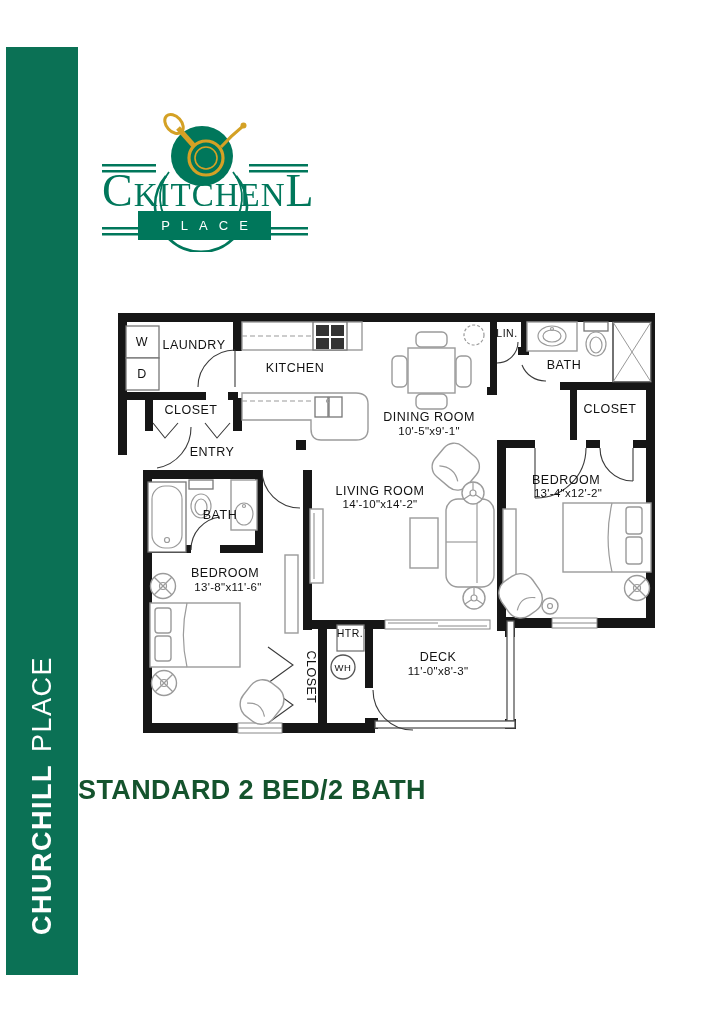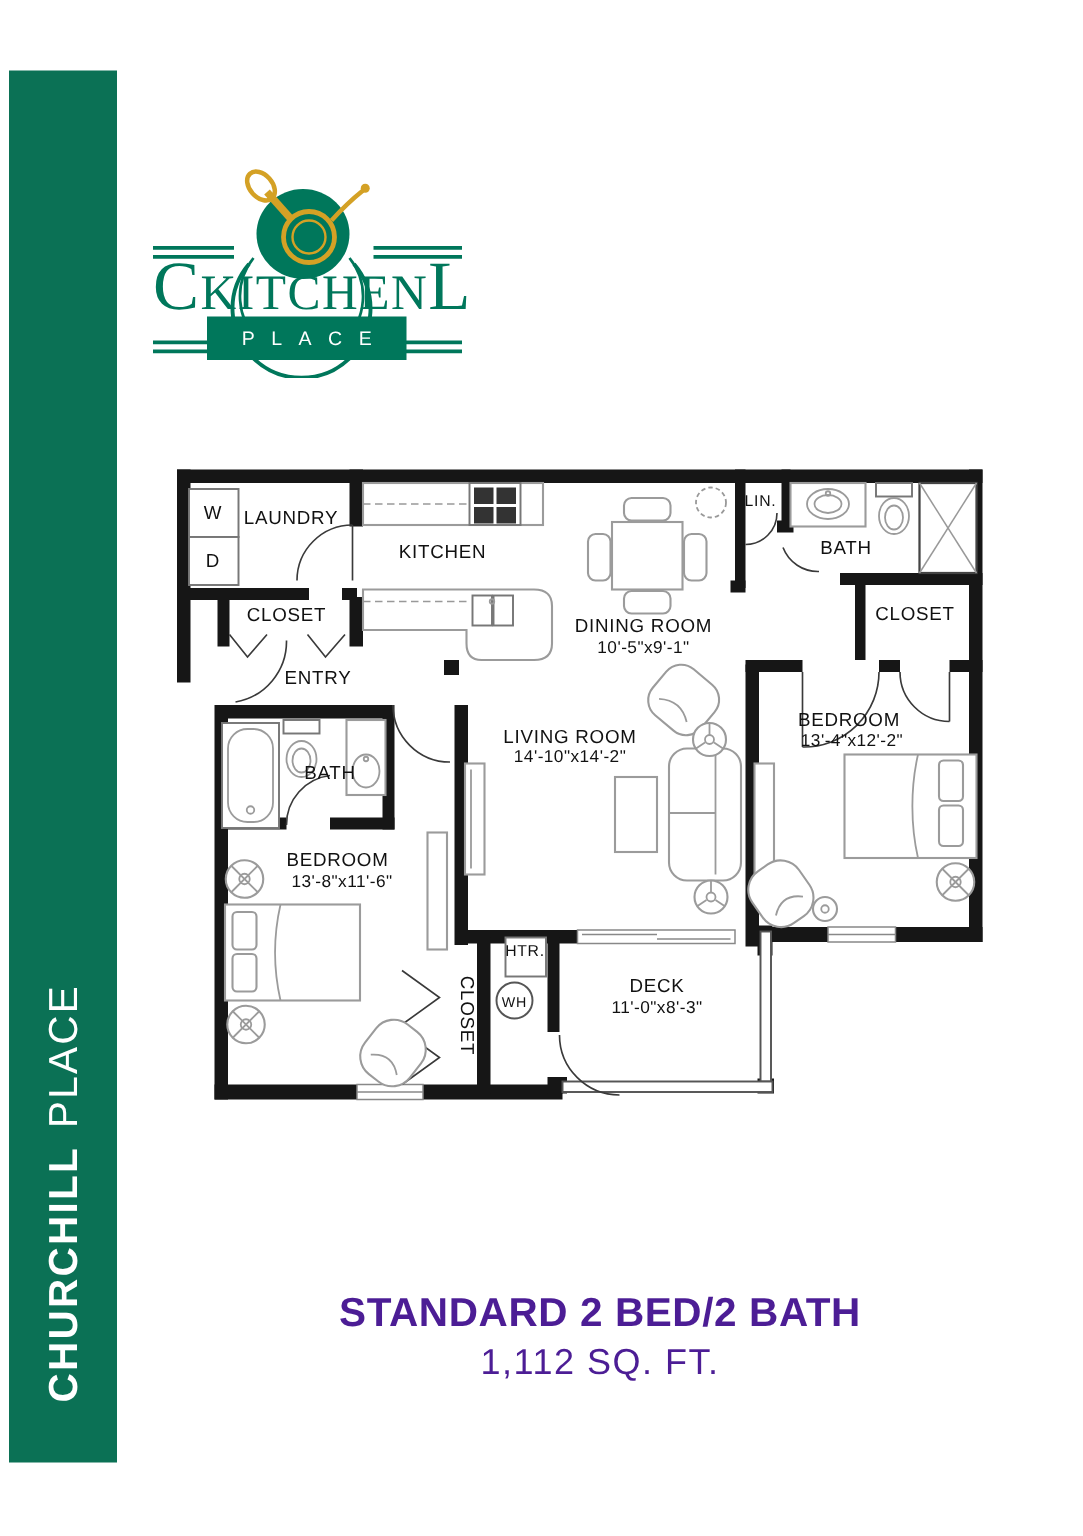--- a/index.html
+++ b/index.html
@@ -36,21 +36,21 @@
   .winline{stroke:#888;stroke-width:1;}
   .winbox{fill:#fff;stroke:#888;stroke-width:1;}
   .rail{fill:#fff;stroke:#555;stroke-width:1.3;}
   .lbl{font-family:"Liberation Sans",sans-serif;font-size:12.5px;fill:#111;
        letter-spacing:.5px;text-anchor:middle;}
   .dim{font-size:11.5px;letter-spacing:.3px;}
   .sm{font-size:10.5px;}
   .xs{font-size:9.5px;}
 
   
-  .footer{position:absolute;left:78px;right:0;top:860px;text-align:center;color:#4c1d95;}
+  .footer{position:absolute;left:78px;right:0;top:775px;color:#14532d;}
   .f-title{font-size:27px;font-weight:bold;letter-spacing:.4px;}
   .f-area{font-size:24px;letter-spacing:1px;margin-top:4px;}
   .f-deck{font-size:18px;letter-spacing:.3px;margin-top:3px;font-weight:bold;}
 </style>
 </head>
 <body>
 
 <div class="page">
 
   <div class="sidebar">
@@ -347,16 +347,15 @@
       <text class="lbl" x="206" y="378" transform="rotate(90 206 374)">CLOSET</text>
       <text class="lbl sm" x="245" y="334">HTR.</text>
       <text class="lbl xs" x="238" y="368">WH</text>
       <text class="lbl" x="333" y="358">DECK</text>
       <text class="lbl dim" x="333" y="372">11'-0"x8'-3"</text>
     </g>
   </svg>
 
   <div class="footer">
     <div class="f-title">STANDARD 2 BED/2 BATH</div>
-    <div class="f-area">1,112 SQ. FT.</div>
   </div>
 
 </div>
 
 </body></html>

